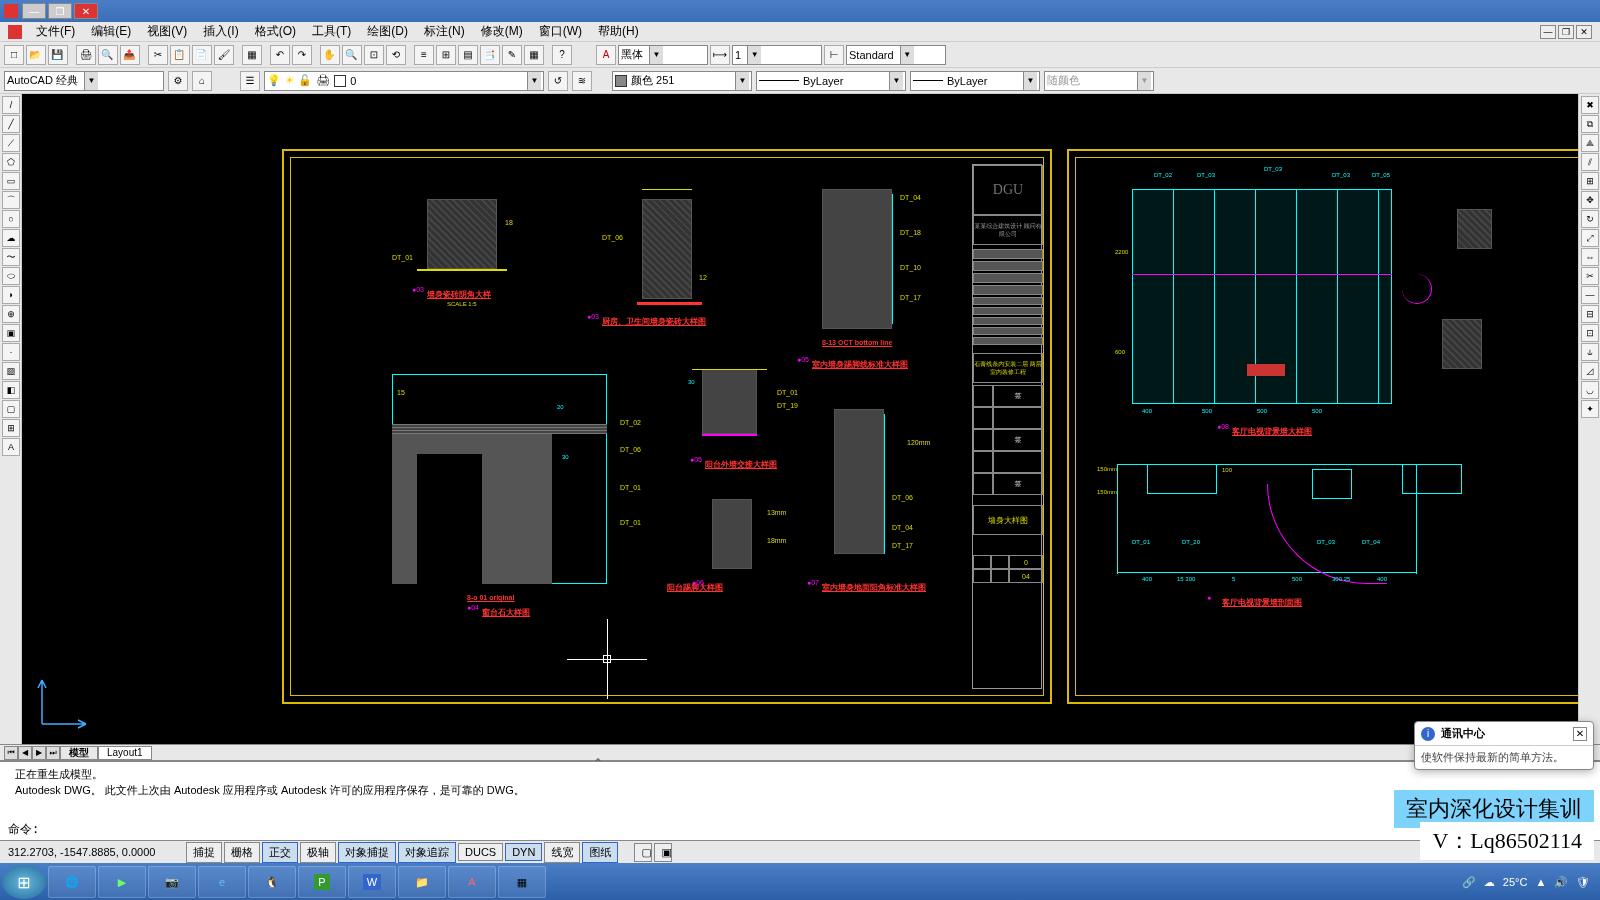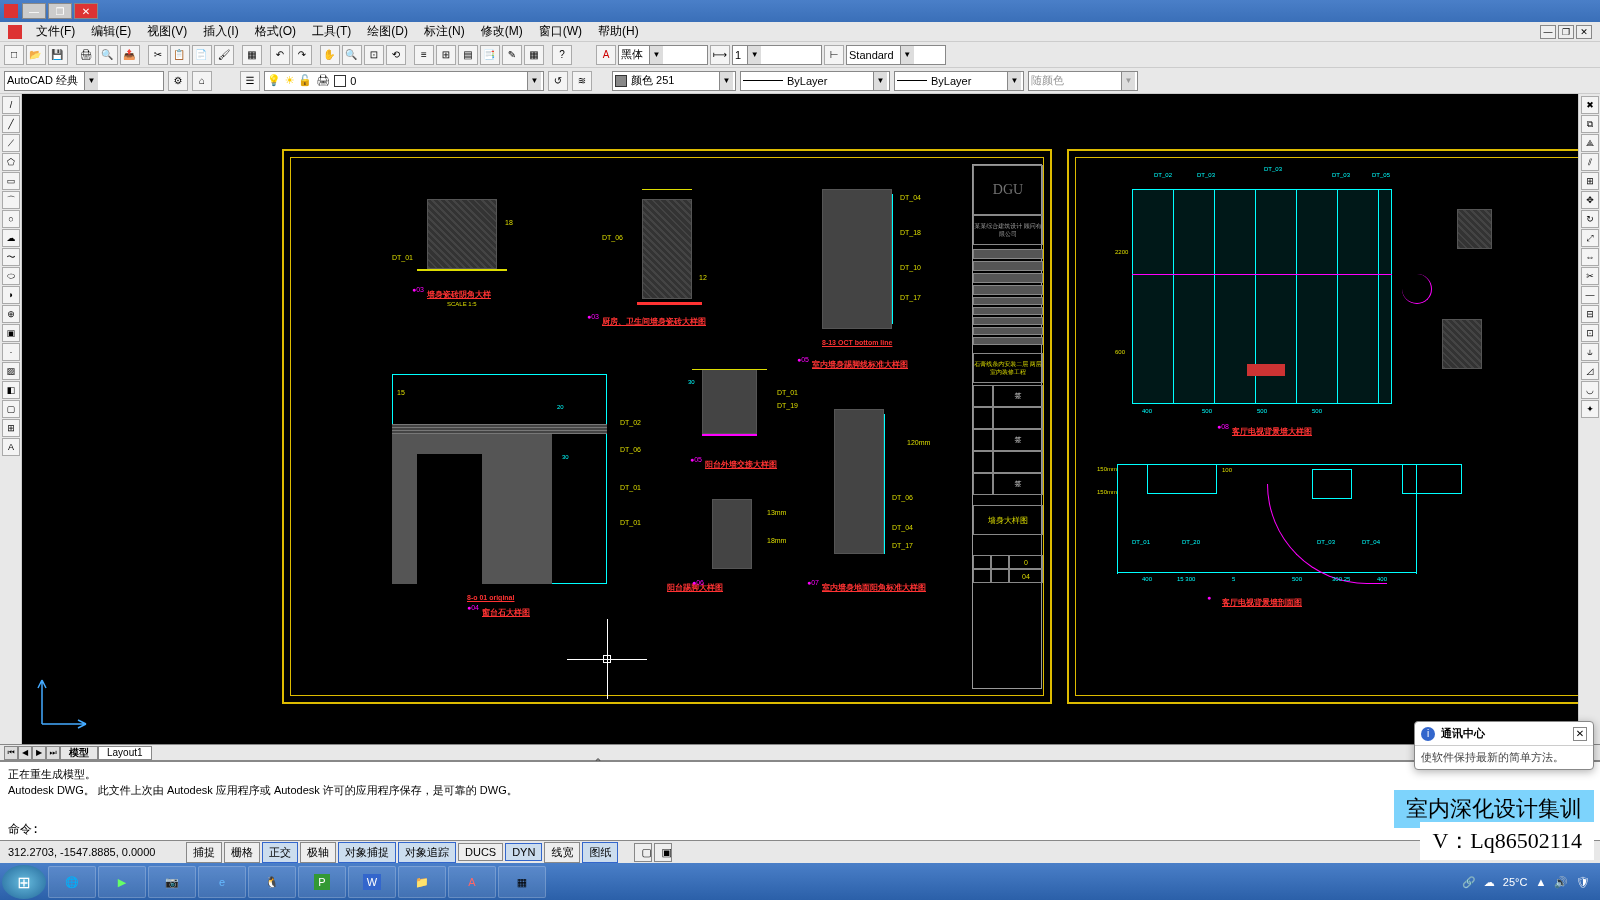--- a/index.html
+++ b/index.html
@@ -28,21 +28,21 @@
 .vtbtn{width:18px;height:18px;border:1px solid #aaa;background:#f4f4f4;cursor:pointer;font-size:9px;display:flex;align-items:center;justify-content:center}
 .canvas{flex:1;background:#000;position:relative;overflow:hidden}
 .drawing{position:absolute;inset:0}
 .ucs{position:absolute;left:12px;bottom:12px;width:60px;height:60px}
 .ucs svg{width:60px;height:60px}
 .layouttabs{height:16px;background:#e8e8e8;display:flex;align-items:center;border-top:1px solid #888;padding-left:4px}
 .ltab-btn{width:14px;height:14px;border:1px solid #888;background:#ddd;font-size:8px;display:flex;align-items:center;justify-content:center;cursor:pointer}
 .ltab{padding:0 8px;height:14px;background:#fff;border:1px solid #888;font-size:10px;display:flex;align-items:center;cursor:pointer}
 .ltab.active{background:#e8e8e8;font-weight:bold}
 .cmdarea{height:80px;background:#fff;border-top:1px solid #888;border-bottom:1px solid #888;position:relative}
-.cmdtext{padding:4px 8px;font-size:12px;line-height:16px;font-family:"SimSun",monospace}
+.cmdtext{padding:4px 15px;font-size:12px;line-height:16px;font-family:"SimSun",monospace}
 .cmdprompt{position:absolute;bottom:2px;left:8px;font-size:12px;font-family:monospace}
 .statusbar{height:22px;background:#e8e8e8;display:flex;align-items:center;padding:0 4px;gap:2px;font-size:11px}
 .coords{width:180px;padding:0 4px}
 .sbtn{padding:2px 6px;border:1px solid #888;background:#eee;cursor:pointer;font-size:11px}
 .sbtn.active{background:#cde;border-color:#36c}
 .taskbar{height:38px;background:linear-gradient(#4a7fc8,#2a5fa8);display:flex;align-items:center;padding:0 2px;gap:2px}
 .startbtn{width:44px;height:34px;border-radius:50%;background:radial-gradient(#6bd,#269);display:flex;align-items:center;justify-content:center;color:#fff;font-size:16px;cursor:pointer}
 .taskitem{width:48px;height:32px;border:1px solid rgba(255,255,255,0.2);background:rgba(255,255,255,0.1);display:flex;align-items:center;justify-content:center;cursor:pointer;border-radius:2px}
 .tray{margin-left:auto;display:flex;align-items:center;gap:8px;color:#fff;padding-right:8px}
 .cc-panel{position:absolute;right:6px;bottom:130px;width:180px;background:#fff;border:1px solid #888;border-radius:4px;box-shadow:0 2px 8px rgba(0,0,0,0.3)}
@@ -167,21 +167,21 @@
       <span style="color:#fc0">☀</span>
       <span>🔓</span>
       <span>🖨</span>
     <div class="colorswatch" style="background:#fff"></div>
     <span>0</span>
     <div class="dropdown-arrow" style="margin-left:auto">▼</div>
   </div>
   <div class="tbtn">↺</div>
   <div class="tbtn">≋</div>
   <div class="tsep" style="width:12px"></div>
-  <div class="tselect" style="width:124px">
+  <div class="tselect" style="width:140px">
     <div class="colorswatch" style="background:#888"></div>
     <span>颜色 251</span>
     <div class="dropdown-arrow" style="margin-left:auto">▼</div>
   </div>
   <div class="tselect" style="width:150px;justify-content:center">
     <div style="width:40px;height:1px;background:#000"></div>
     <span>ByLayer</span>
     <div class="dropdown-arrow" style="margin-left:auto">▼</div>
   </div>
   <div class="tselect" style="width:130px;justify-content:center">

